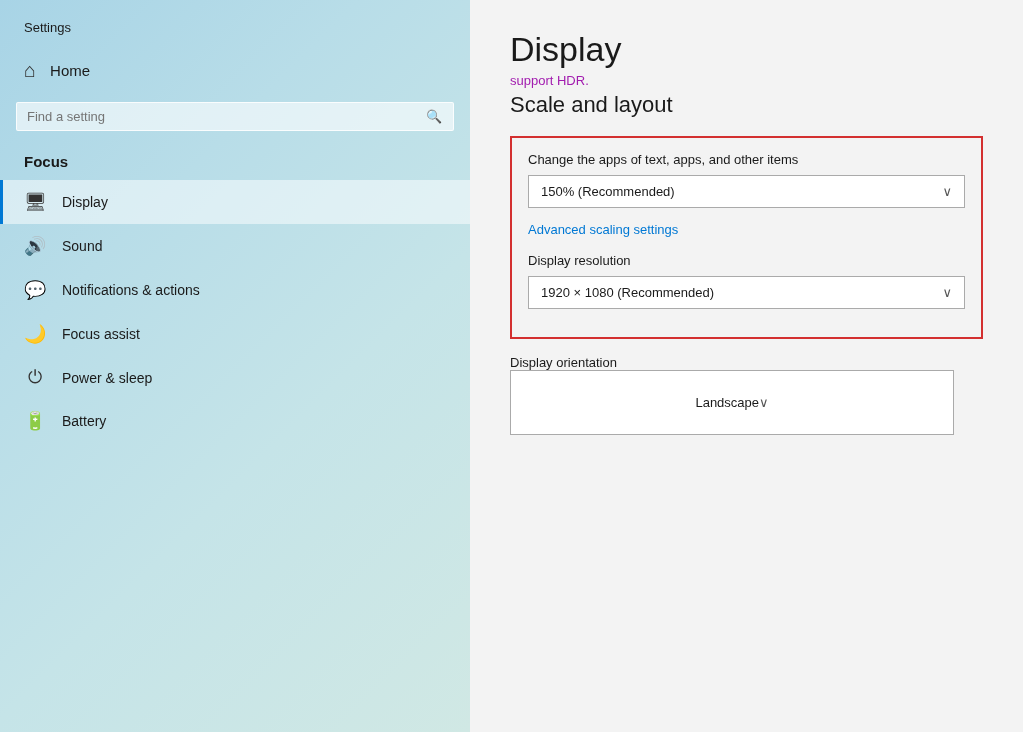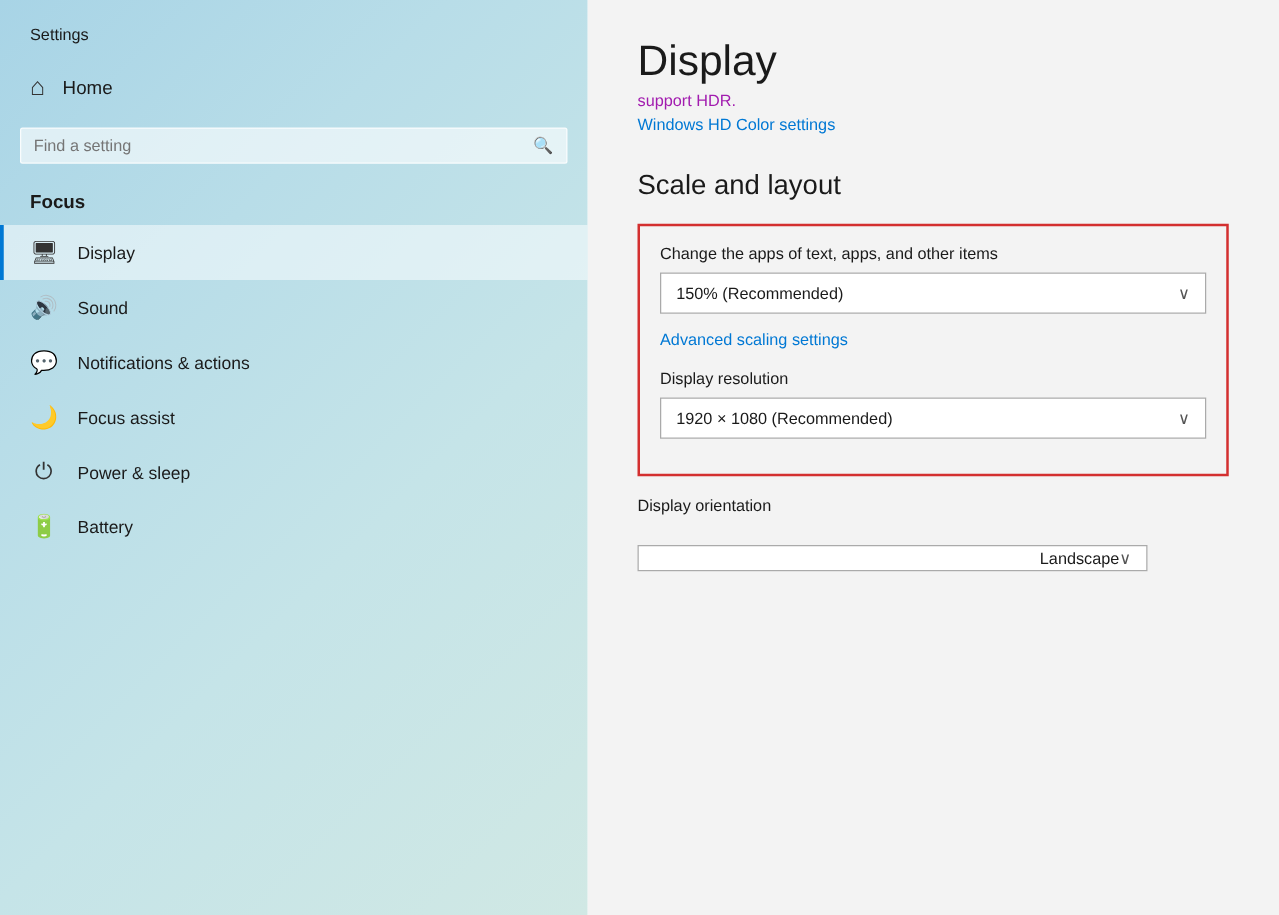--- a/index.html
+++ b/index.html
@@ -167,35 +167,35 @@
 
     .resolution-label {
       font-size: 13px;
       color: #1a1a1a;
       margin-bottom: 8px;
     }
 
     .orient-field-label {
       font-size: 13px;
       color: #1a1a1a;
-      margin-bottom: 24px;
+      margin-bottom: 0;
       margin-top: 14px;
     }
 
     .orient-dropdown {
       display: flex;
       align-items: center;
-      justify-content: flex-end;
+      justify-content: center;
       border: 1px solid #aaa;
       background: #fff;
-      padding: 2px 12px;
-      cursor: pointer;
-      font-size: 13px;
-      color: #1a1a1a;
-      width: 408px;
+      padding: 24px 12px;
+      cursor: pointer;
+      font-size: 13px;
+      color: #1a1a1a;
+      width: 444px;
     }
 
     .scale-dropdown { width: 100%; }
     .res-dropdown { width: 100%; }
   </style>
 </head>
 <body>
 
 <div class="sidebar">
   <div class="sidebar-title">Settings</div>
@@ -236,21 +236,20 @@
     <div class="nav-item">
       <span class="nav-icon">🔋</span>
       <span class="nav-label">Battery</span>
     </div>
   </nav>
 </div>
 
 <div class="main">
   <h1 class="page-title">Display</h1>
   <p class="hdr-support">support HDR.</p>
-  <a class="hdr-link">Windows HD Color settings</a>
 
   <h2 class="section-title">Scale and layout</h2>
 
   <div class="highlighted-section">
     <div class="field-label">Change the apps of text, apps, and other items</div>
     <div class="dropdown scale-dropdown">
       <span>150% (Recommended)</span>
       <span class="chevron">∨</span>
     </div>
 

